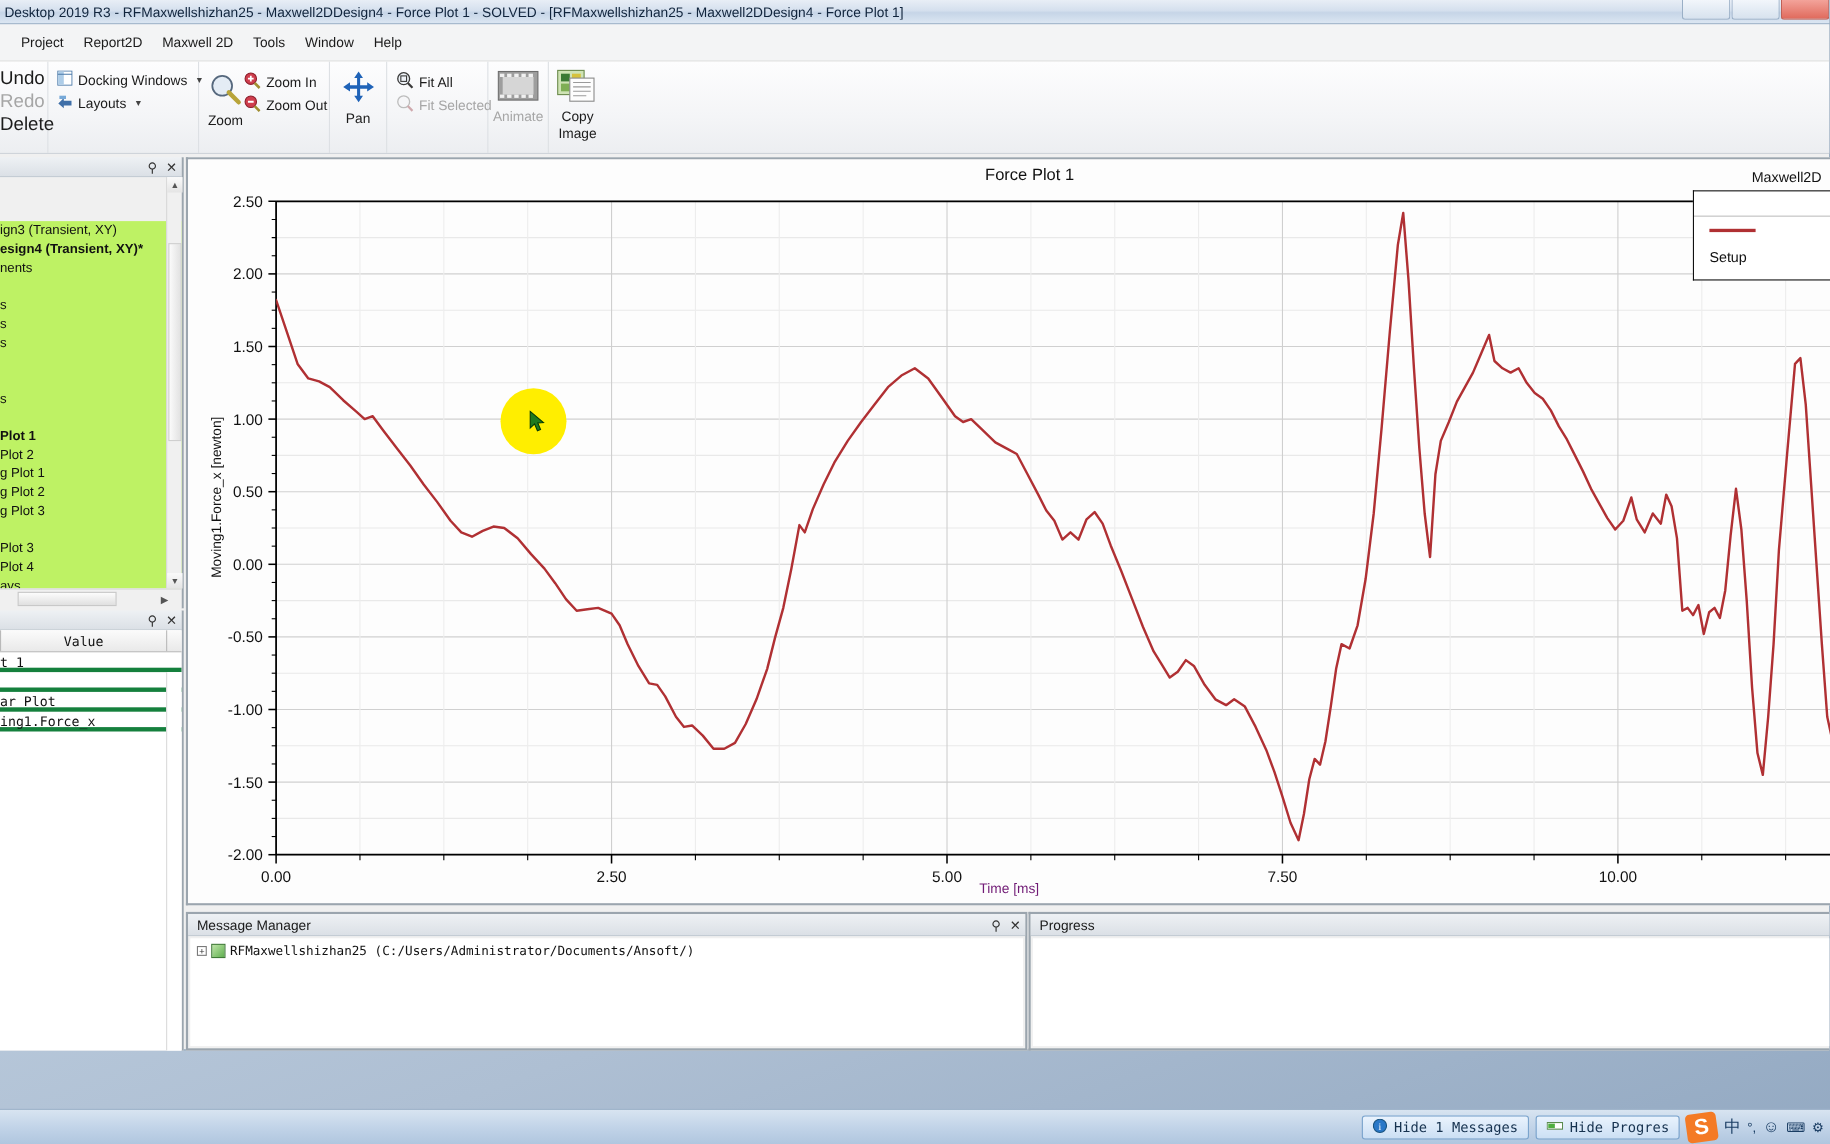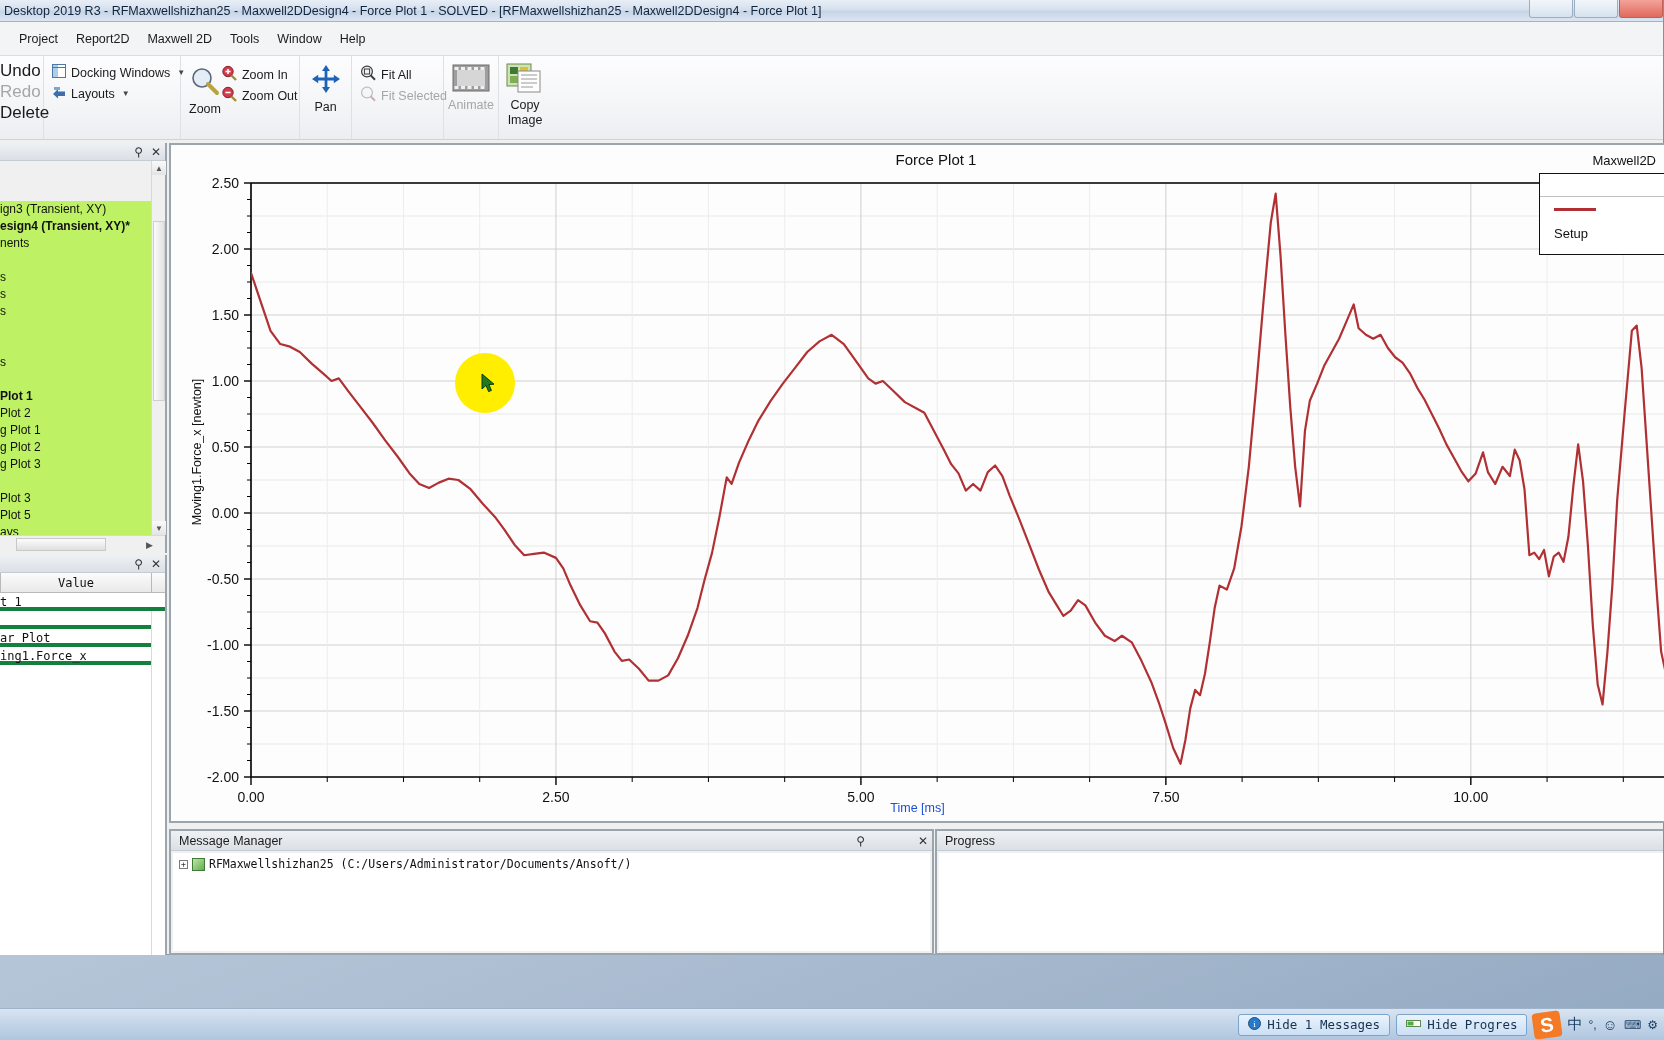--- a/index.html
+++ b/index.html
@@ -183,33 +183,33 @@
 
   #ylabel{
     position:absolute; left:-2px; top:0; height:680px; width:22px;
   }
   #ylabel span{
     position:absolute; left:-62px; top:300px; width:180px; text-align:center;
     transform:rotate(-90deg); font-size:12.5px; color:#111; white-space:nowrap;
   }
   #xlabel{
     position:absolute; left:0; right:0; bottom:6px; text-align:center;
-    font-size:12.5px; color:#1d4ed8;
+    font-size:12.5px; color:#701a75;
   }
   #chart-svg{ position:absolute; left:0; top:0; }
 
   
   #msg-panel{
     position:absolute; left:169px; top:829px; width:765px; height:126px;
     background:#f0f0f0; border:2px solid #9ba5ae;
   }
   .mm-caption{
     height:20px; background:linear-gradient(to bottom,#eef1f4,#dbe0e6);
     display:flex; align-items:center; padding:0 4px 0 8px;
-    font-size:12.5px; color:#1b1b1b; border-bottom:1px solid #c4ccd4;gap:45px;
+    font-size:12.5px; color:#1b1b1b; border-bottom:1px solid #c4ccd4;
   }
   .mm-caption .sp{ flex:1; }
   #msg-body{ position:absolute; left:2px; right:2px; top:22px; bottom:2px; background:#fff; }
   #msg-row{ display:flex; align-items:center; gap:4px; padding:4px 0 0 6px;
             font-family:"DejaVu Sans Mono",monospace; font-size:11.5px; color:#111; white-space:nowrap;}
   .plusbox{ width:9px; height:9px; border:1px solid #7a7a7a; background:#fff;
             font-size:8px; line-height:7px; text-align:center; color:#333; }
   .projicon{ width:13px; height:13px; background:linear-gradient(135deg,#bfe6a8,#5faf4f);
              border:1px solid #3f7a36; }
 
@@ -435,21 +435,21 @@
         <div class="tree-row"></div>
         <div class="tree-row">s</div>
         <div class="tree-row"></div>
         <div class="tree-row bold"><span class="sel">Plot 1</span></div>
         <div class="tree-row">Plot 2</div>
         <div class="tree-row">g Plot 1</div>
         <div class="tree-row">g Plot 2</div>
         <div class="tree-row">g Plot 3</div>
         <div class="tree-row"></div>
         <div class="tree-row">Plot 3</div>
-        <div class="tree-row">Plot 5</div>
+        <div class="tree-row">Plot 4</div>
         <div class="tree-row">ays</div>
         <div class="tree-row"></div>
         <div class="tree-row">y_Lines1 (Setup1 : Transient, 0.0</div>
       </div>
     <div id="tree-vscroll">
       <div class="sb-arrow">▲</div>
       <div id="tree-thumb"></div>
       <div class="sb-arrow" style="position:absolute;bottom:0;left:0;">▼</div>
     </div>
     <div id="tree-hscroll">

